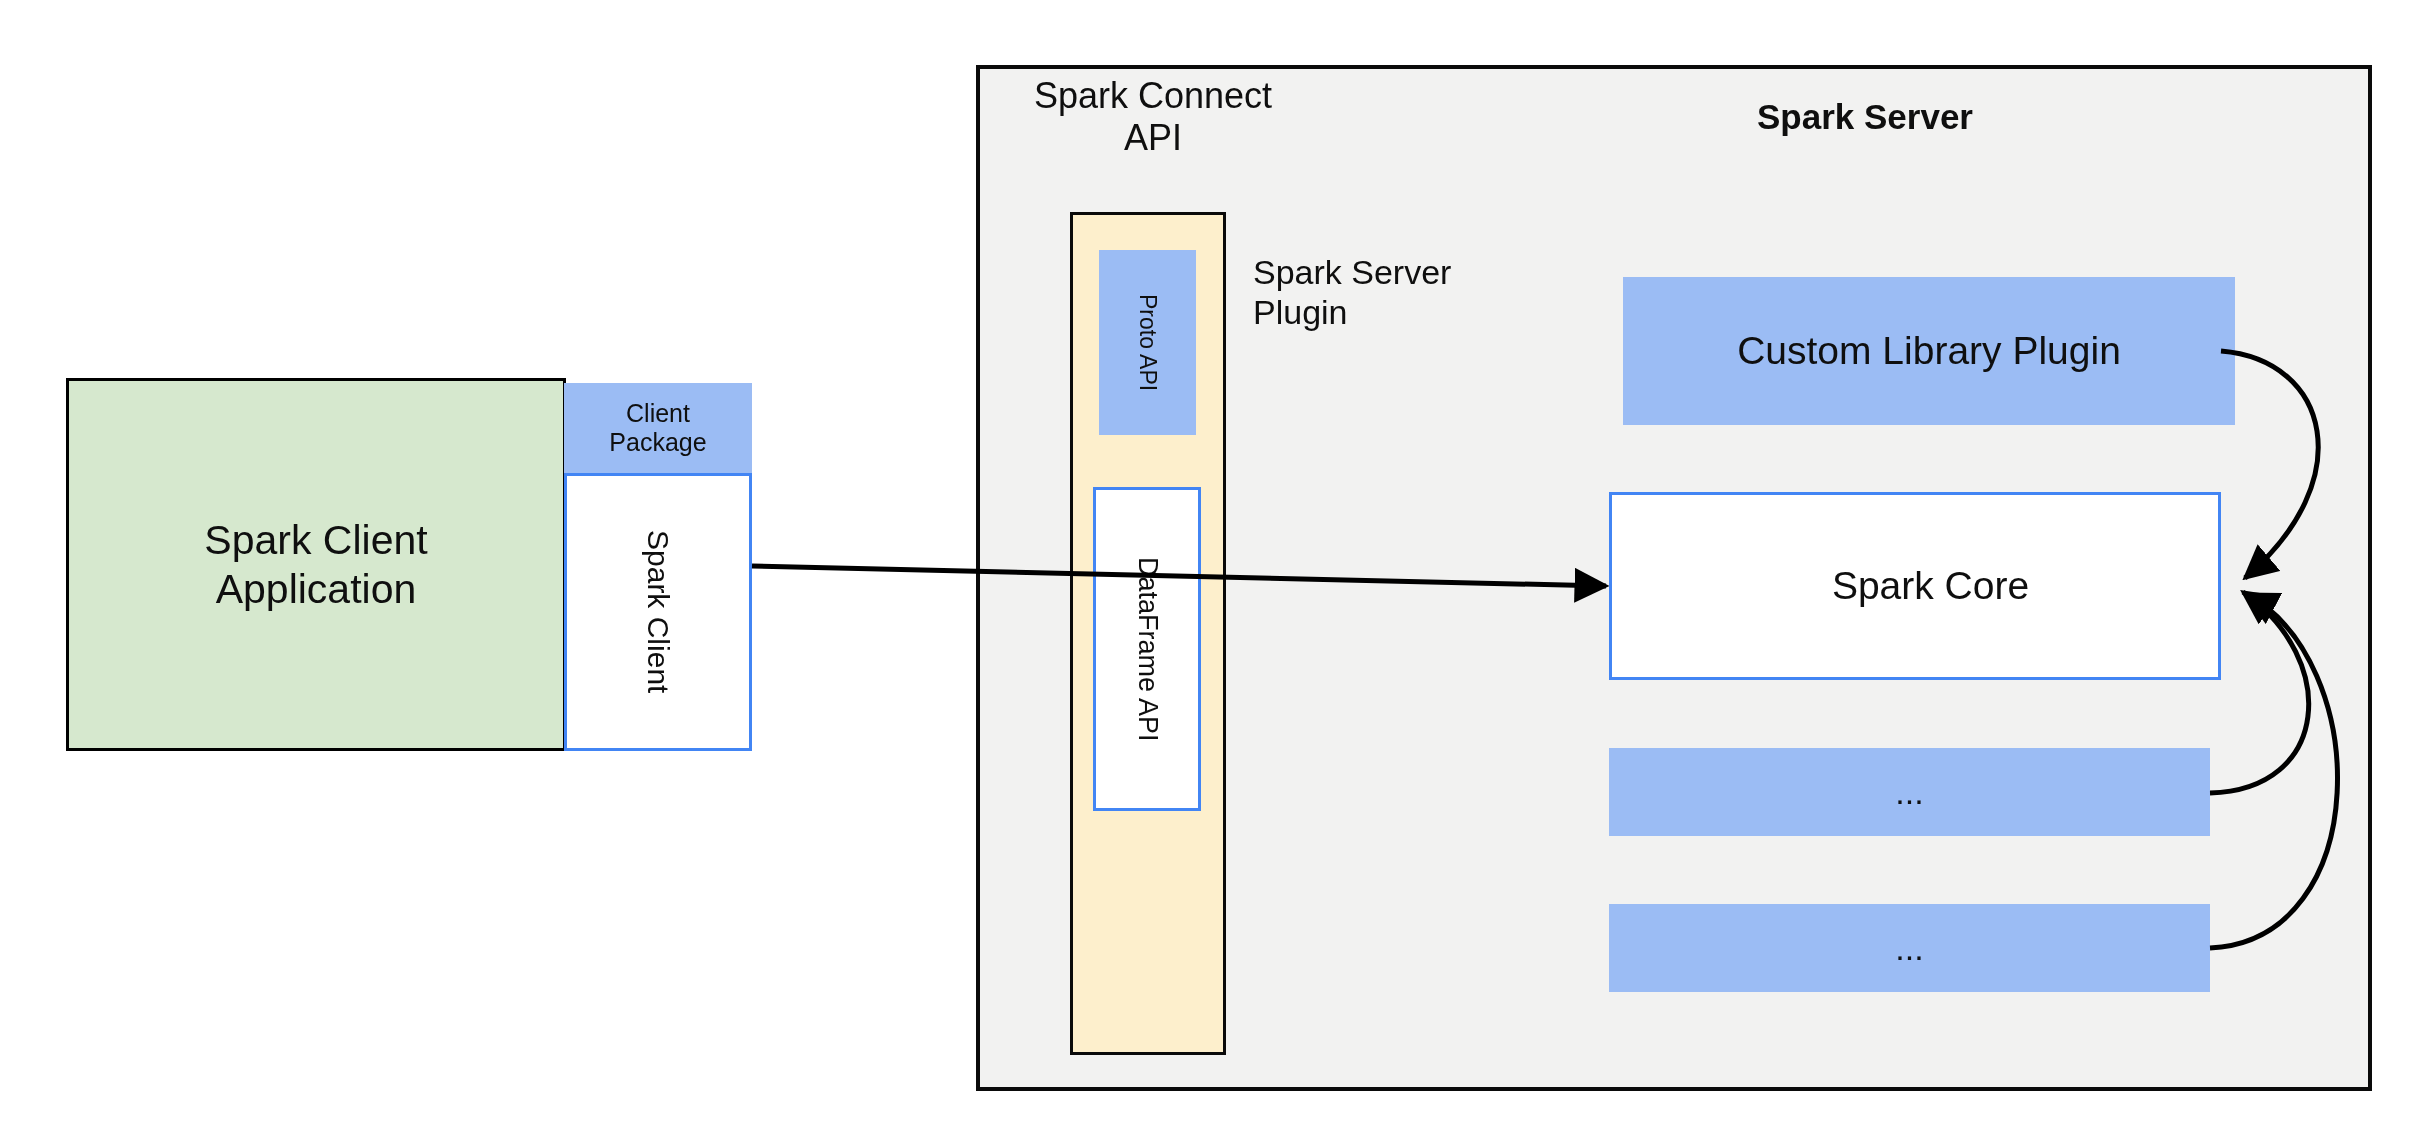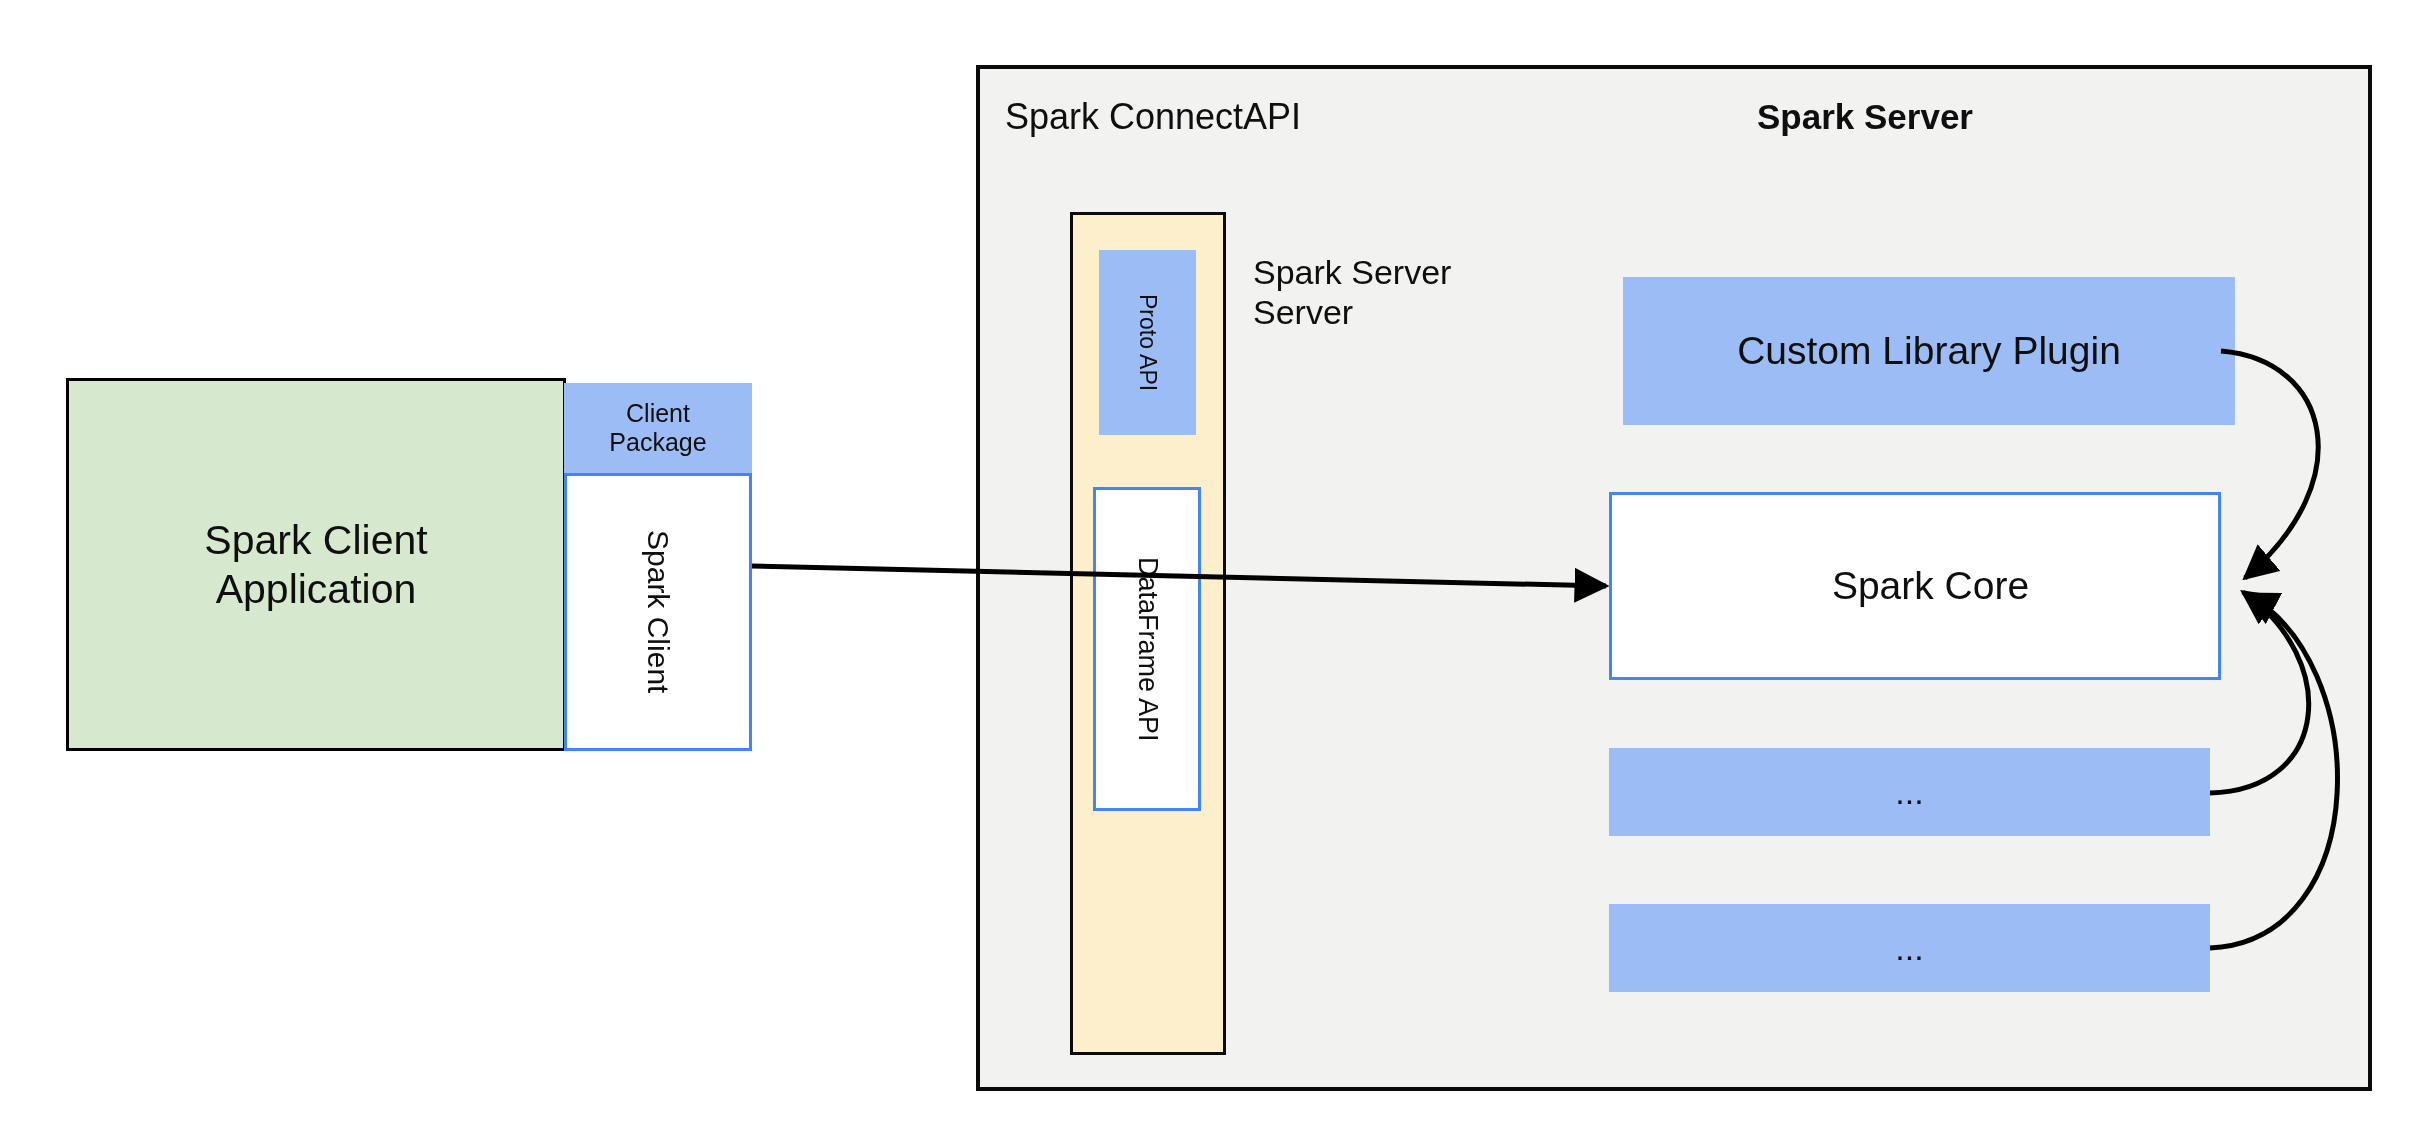--- a/index.html
+++ b/index.html
@@ -74,21 +74,21 @@
     border: 4px solid #0a0a0a;
     z-index: 1;
   }
   #spark-connect-label {
     left: 1003px;
     top: 72px;
     width: 300px;
     height: 90px;
     font-size: 36px;
     z-index: 4;
-    flex-direction: row;
+    flex-direction: column;
   }
   #spark-server-title {
     left: 1655px;
     top: 92px;
     width: 420px;
     height: 50px;
     font-size: 35px;
     font-weight: bold;
     z-index: 4;
   }
@@ -220,21 +220,21 @@
   <div class="box" id="proto-api">
     <span class="vert">Proto API</span>
   </div>
 
   <div class="box" id="dataframe-api">
     <span class="vert">DataFrame API</span>
   </div>
 
   <div class="box" id="server-library-label">
     <div>Spark Server</div>
-    <div>Server</div>
+    <div>Plugin</div>
   </div>
 
   <div class="box" id="custom-plugin">Custom Library Plugin</div>
   <div class="box" id="spark-core">Spark Core</div>
   <div class="box" id="dots-one">...</div>
   <div class="box" id="dots-two">...</div>
 
   <svg id="edges" viewBox="0 0 2435 1135">
     <defs>
       <marker id="arrow" viewBox="0 0 10 10" refX="9" refY="5" markerWidth="7" markerHeight="7" orient="auto-start-reverse">

